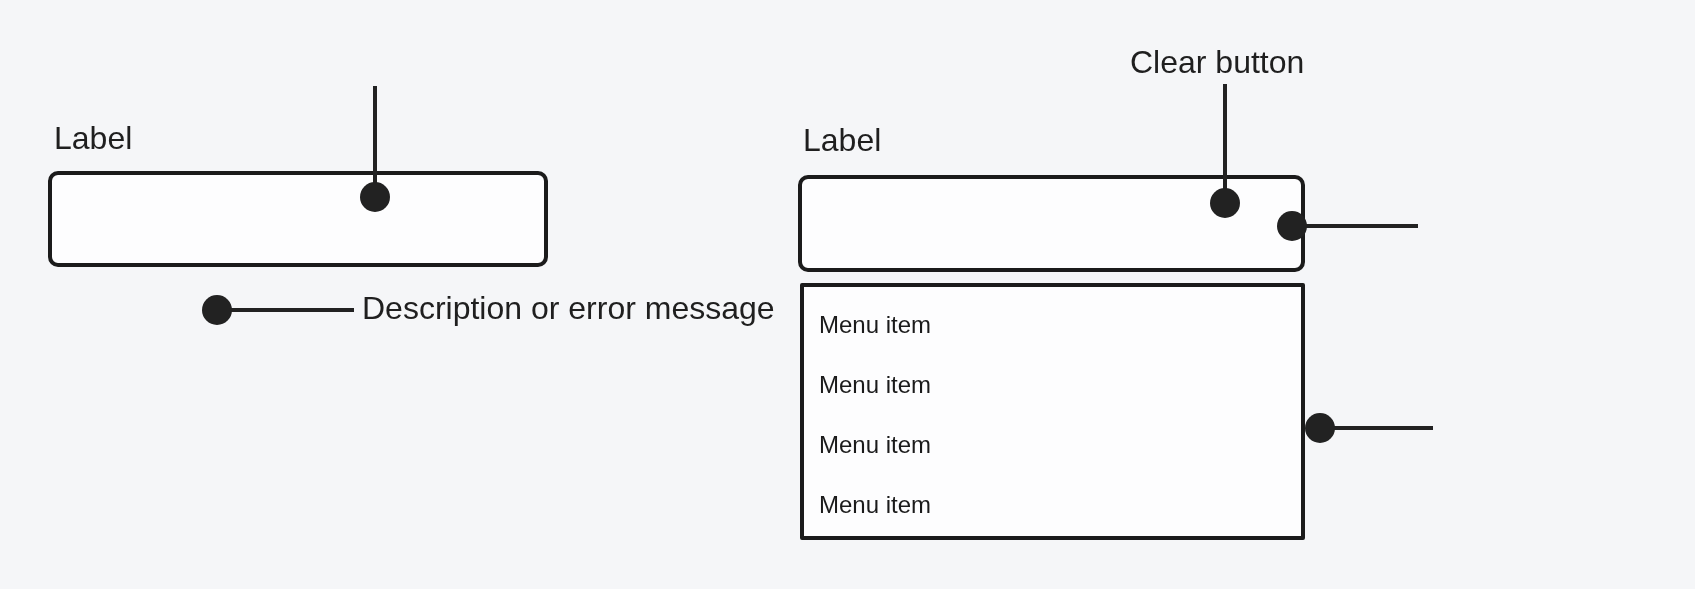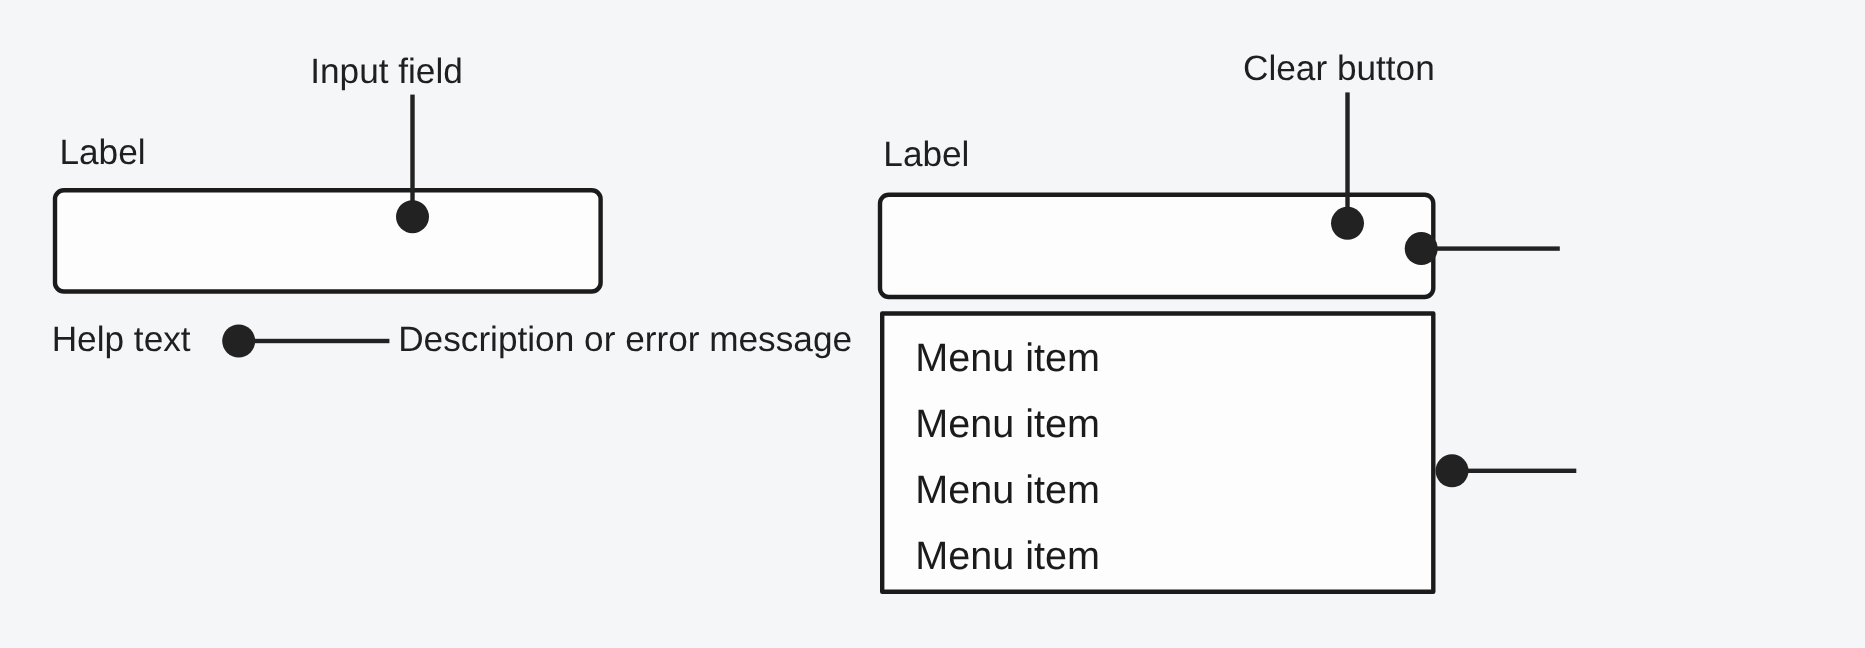--- a/index.html
+++ b/index.html
@@ -62,43 +62,41 @@
     cursor:pointer;
   }
   .menu{
     position:absolute;
     left:0;top:0;right:0;
     padding-top:8px;
   }
   .menu-item{
     height:60px;
     display:flex;align-items:center;
-    padding-left:28px;
-    font-size:36px;
+    padding-left:15px;
+    font-size:24px;
     color:#1b1b1b;
     cursor:pointer;
   }
 </style>
 </head>
 <body>
 
 <div class="canvas">
 
-  <div class="txt" style="left:282px;top:44px;">Input field</div>
   <div class="cline" style="left:373px;top:86px;width:4px;height:100px;"></div>
   <div class="dot" style="left:360px;top:182px;"></div>
 
   <div class="txt" style="left:54px;top:118px;">Label</div>
 
   <div class="box" style="left:48px;top:171px;width:500px;height:96px;border-radius:10px;"></div>
   <div class="cursor" style="left:72px;top:205px;"></div>
   <div class="clear-x" style="left:448px;top:207px;">X</div>
   <div class="tri" style="left:497px;top:219px;"></div>
 
-  <div class="txt" style="left:47px;top:288px;">Help text</div>
   <div class="dot" style="left:202px;top:295px;"></div>
   <div class="cline" style="left:230px;top:308px;width:124px;height:4px;"></div>
   <div class="txt" style="left:1130px;top:42px;">Clear button</div>
 
   <div class="txt" style="left:362px;top:288px;">Description or error message</div>
   <div class="cline" style="left:1223px;top:84px;width:4px;height:108px;"></div>
   <div class="dot" style="left:1210px;top:188px;"></div>
 
   <div class="txt" style="left:803px;top:120px;">Label</div>
 

